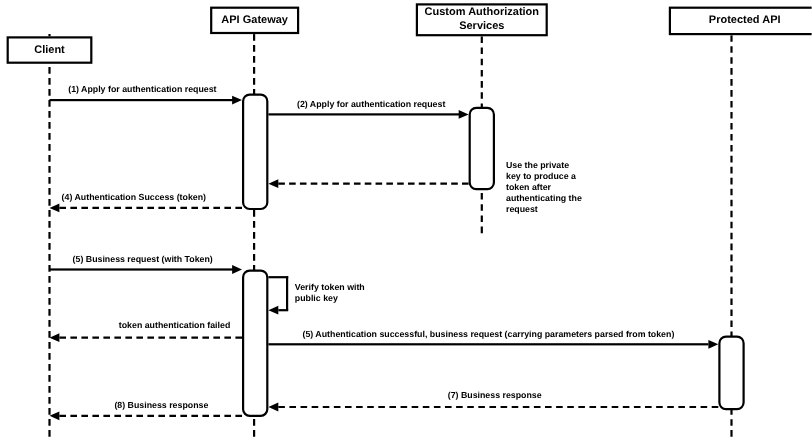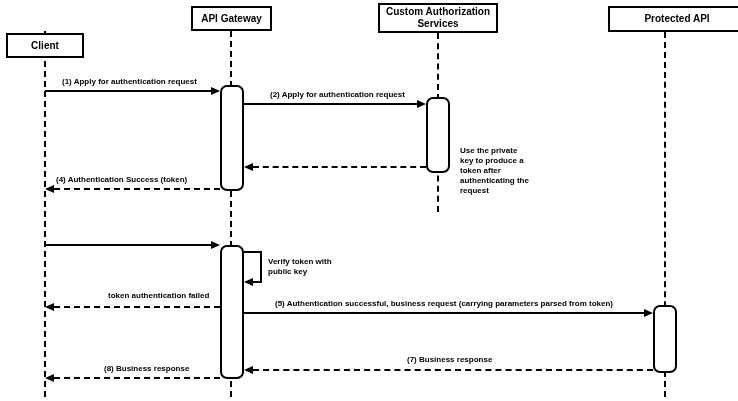--- a/index.html
+++ b/index.html
@@ -76,20 +76,21 @@
 
   <div class="msg-label wrap-label" style="left:460px;top:106px;width:72px;margin-top:40px;">Use the private key to produce a token after authenticating the request</div>
 
   <div class="arrow-left" style="left:244px;top:163px;"></div>
   <div class="msg-line dashed" style="left:253px;top:166px;width:173px;"></div>
 
   <span class="msg-label" style="left:56px;top:175px;">(4) Authentication Success (token)</span>
   <div class="arrow-left" style="left:45px;top:185px;"></div>
   <div class="msg-line dashed" style="left:54px;top:188px;width:166px;"></div>
 
+  <span class="msg-label" style="left:66px;top:231px;">(5) Business request (with Token)</span>
   <div class="msg-line" style="left:45px;top:244px;width:167px;"></div>
   <div class="arrow-right" style="left:211px;top:241px;"></div>
 
   <div class="msg-line" style="left:244px;top:251px;width:18px;"></div>
   <div class="vert-line" style="left:260px;top:251px;height:31px;"></div>
   <div class="msg-line" style="left:253px;top:281px;width:9px;"></div>
   <div class="arrow-left" style="left:244px;top:278px;"></div>
   <div class="msg-label wrap-label" style="left:268px;top:257px;width:72px;">Verify token with public key</div>
 
   <span class="msg-label" style="left:80px;top:291px;margin-left:28px;">token authentication failed</span>

